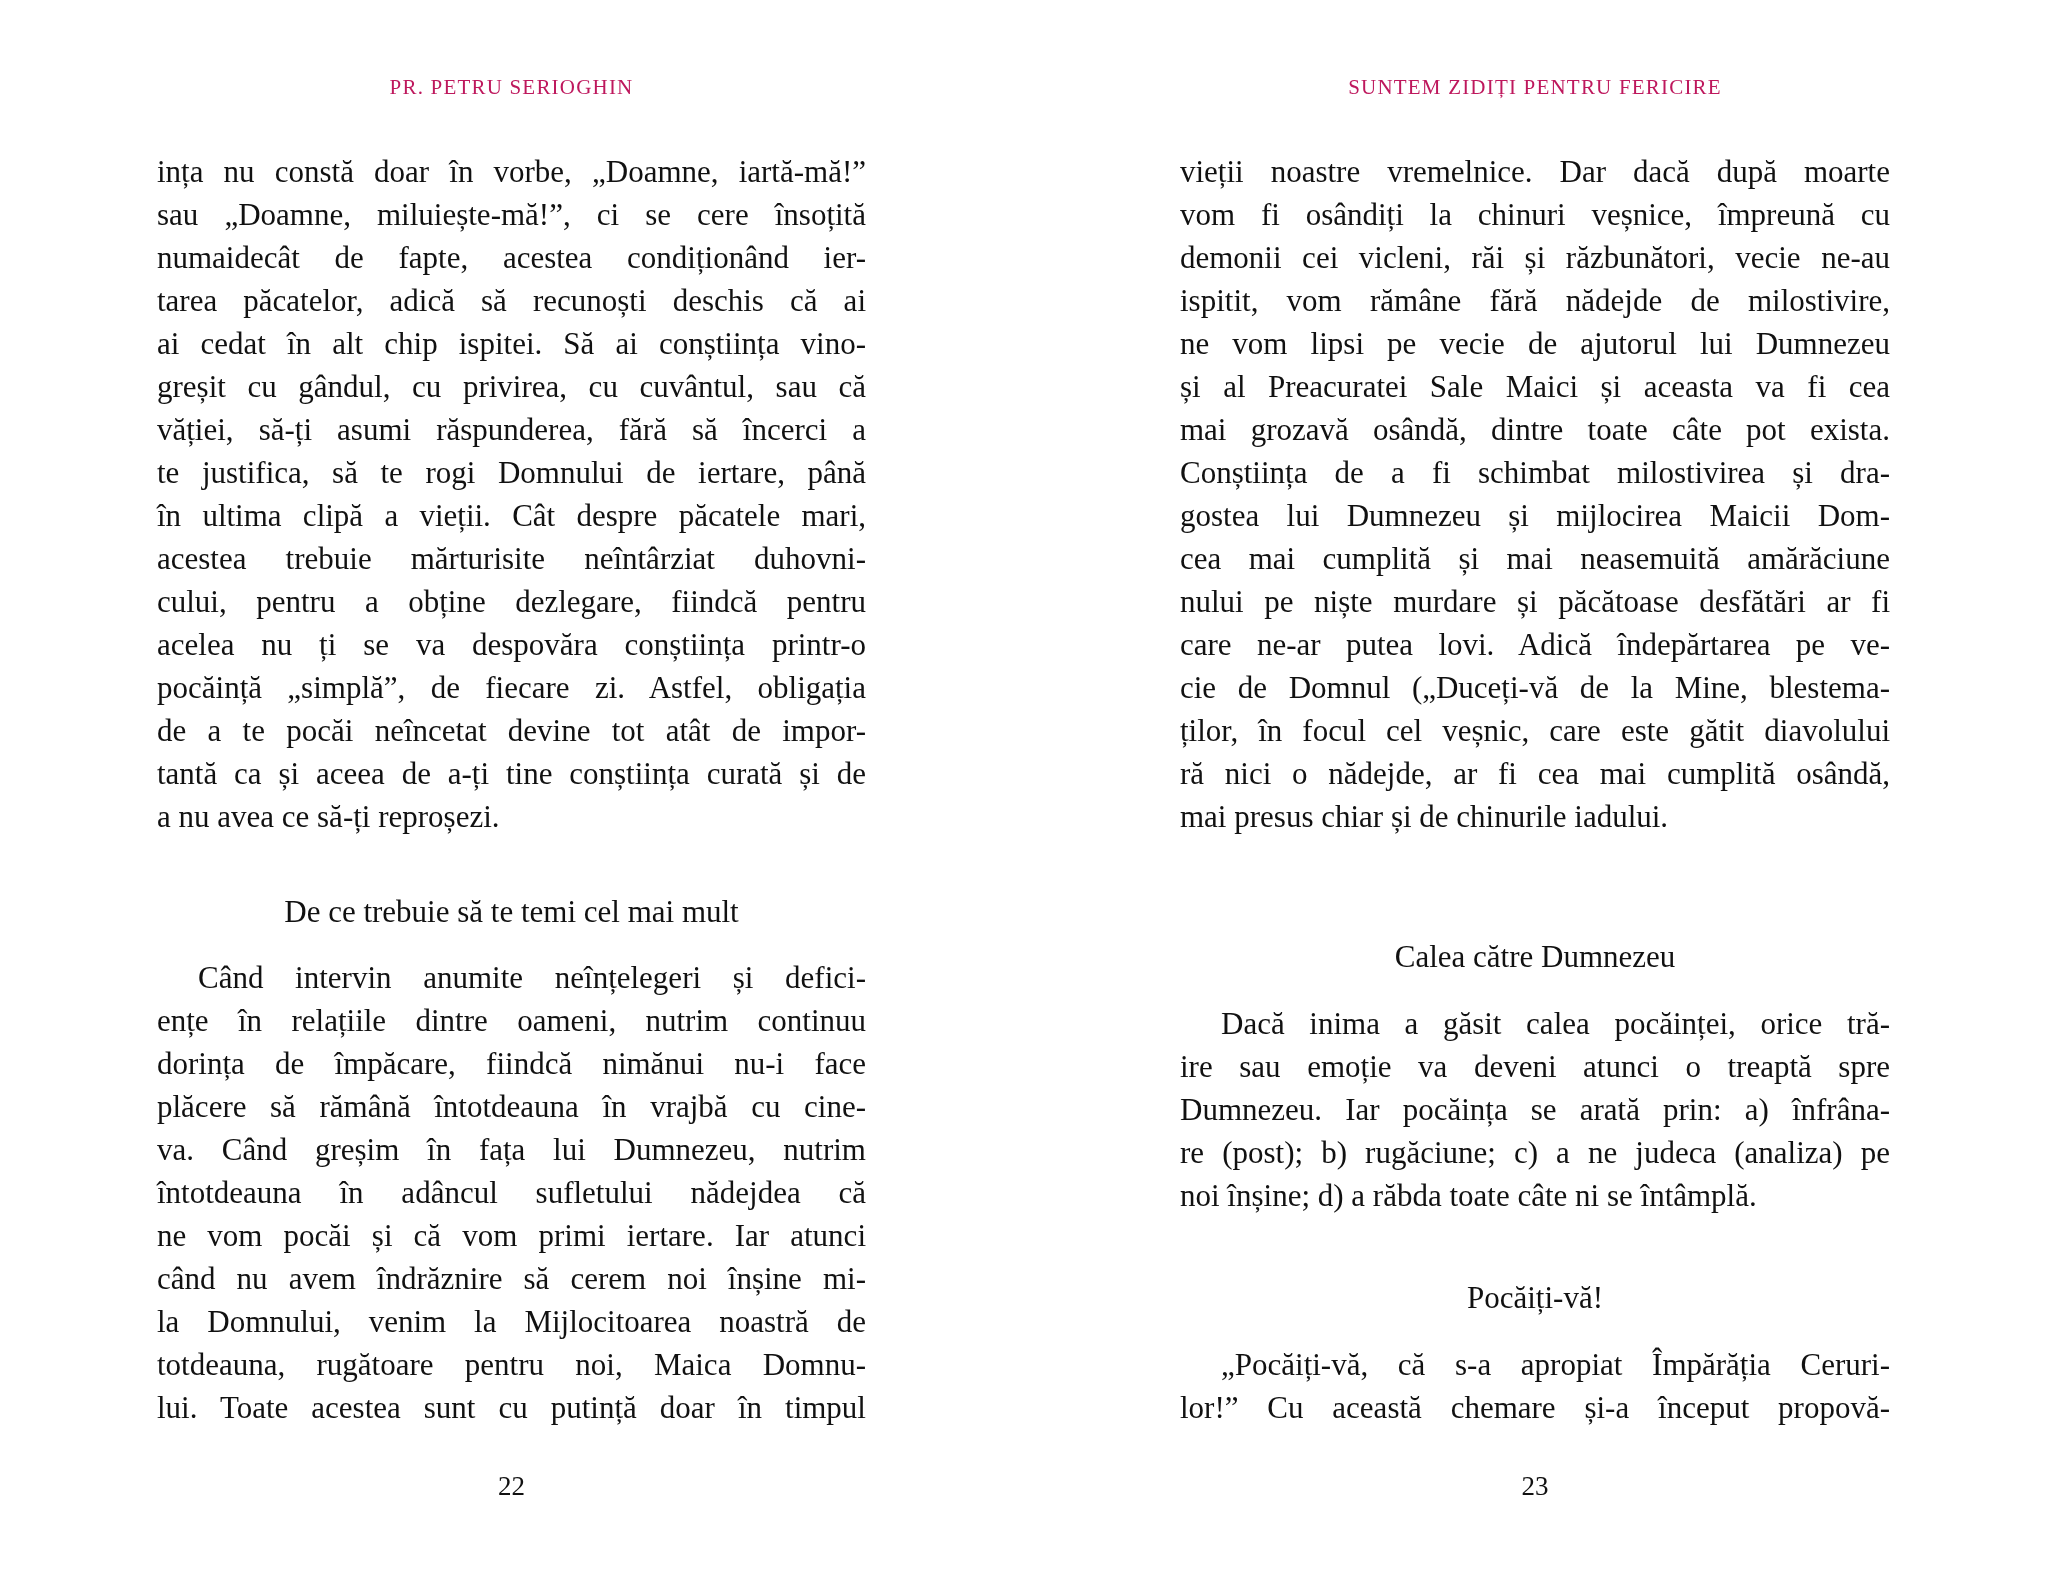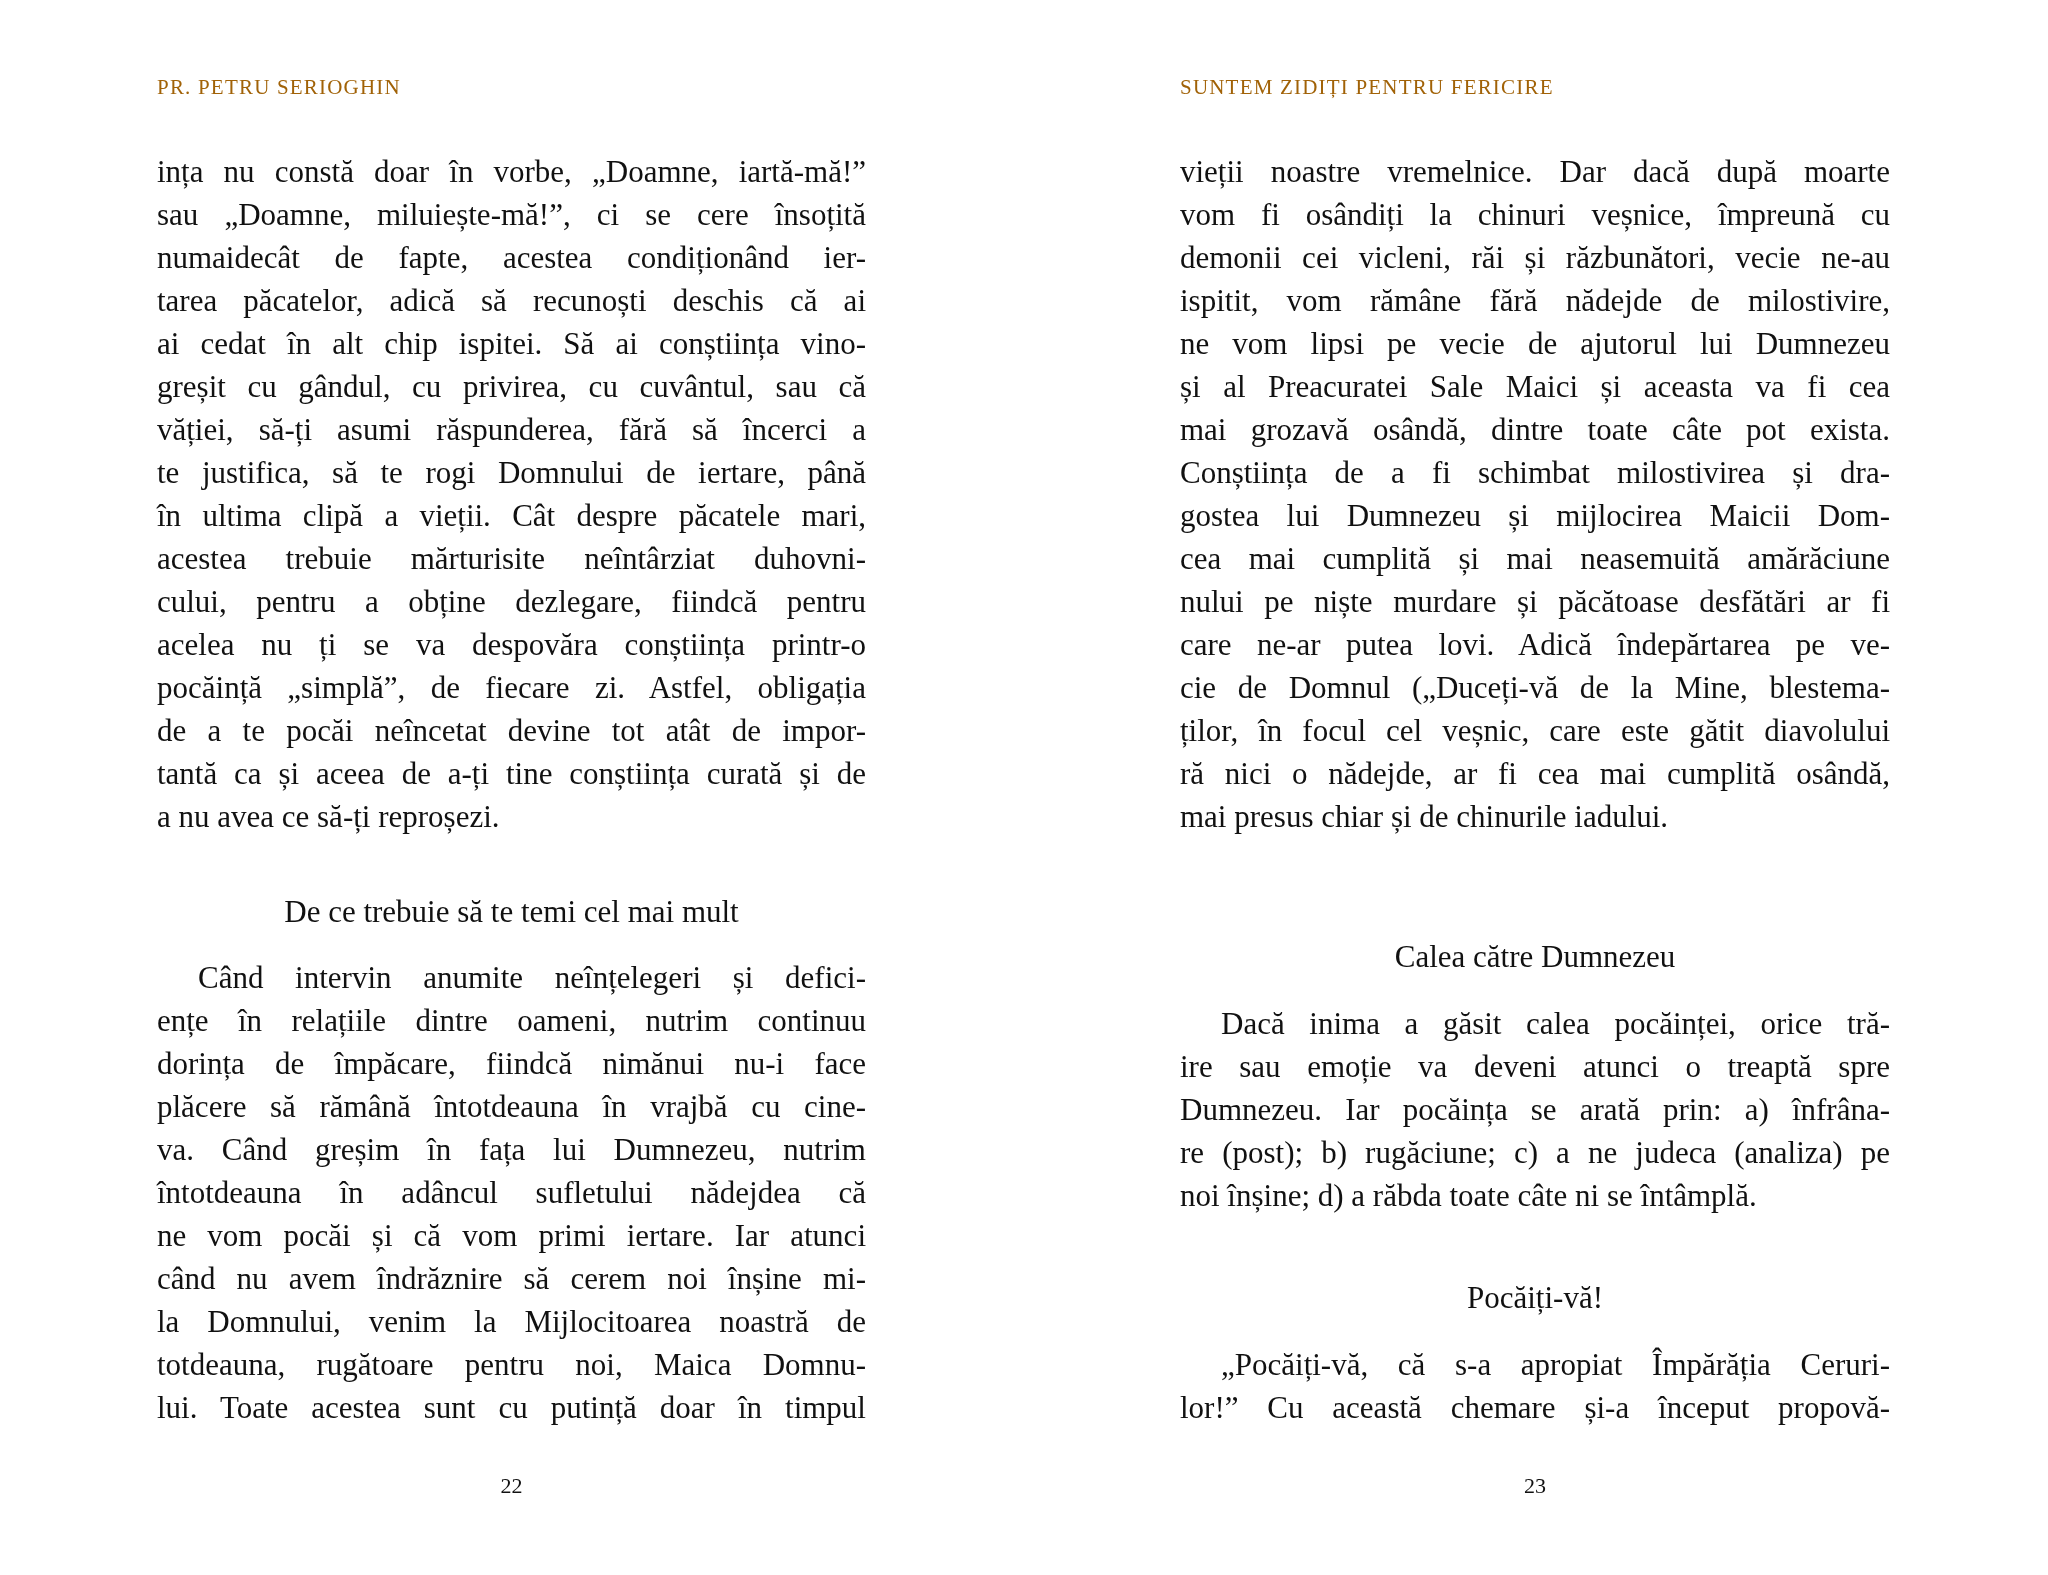--- a/index.html
+++ b/index.html
@@ -6,38 +6,38 @@
   body {
     width: 2048px; height: 1575px; position: relative; overflow: hidden;
     font-family: "Liberation Serif", "DejaVu Serif", serif;
     color: #111111;
   }
   .page { position: absolute; top: 0; height: 1575px; }
   .page.left { left: 157px; width: 709px; }
   .page.right { left: 1180px; width: 710px; }
   .running-head {
     position: absolute; top: 73px; left: 0; right: 0;
-    text-align: left; font-size: 21px; letter-spacing: 1.2px;
-    color: #a16207; line-height: 28px;
+    text-align: center; font-size: 21px; letter-spacing: 1.2px;
+    color: #be185d; line-height: 28px;
   }
   .body-lines { position: absolute; left: 0; right: 0; }
   .line {
     display: block; height: 43px; line-height: 43px;
     font-size: 31px; white-space: nowrap;
     text-align: justify; text-align-last: justify;
   }
   .line.last { text-align-last: left; }
   .line.indent { padding-left: 41px; }
   .heading {
     position: absolute; left: 0; right: 0; text-align: center;
     font-weight: normal; font-size: 31px; line-height: 43px;
   }
   .folio {
     position: absolute; top: 1466px; left: 0; right: 0;
-    text-align: center; font-size: 22px; line-height: 40px;
+    text-align: center; font-size: 27px; line-height: 40px;
   }
 </style>
 </head>
 <body>
 
 <div class="page left">
   <div class="running-head">PR. PETRU SERIOGHIN</div>
 
   <div class="body-lines" style="top:150px">
     <span class="line">ința nu constă doar în vorbe, „Doamne, iartă-mă!”</span>

